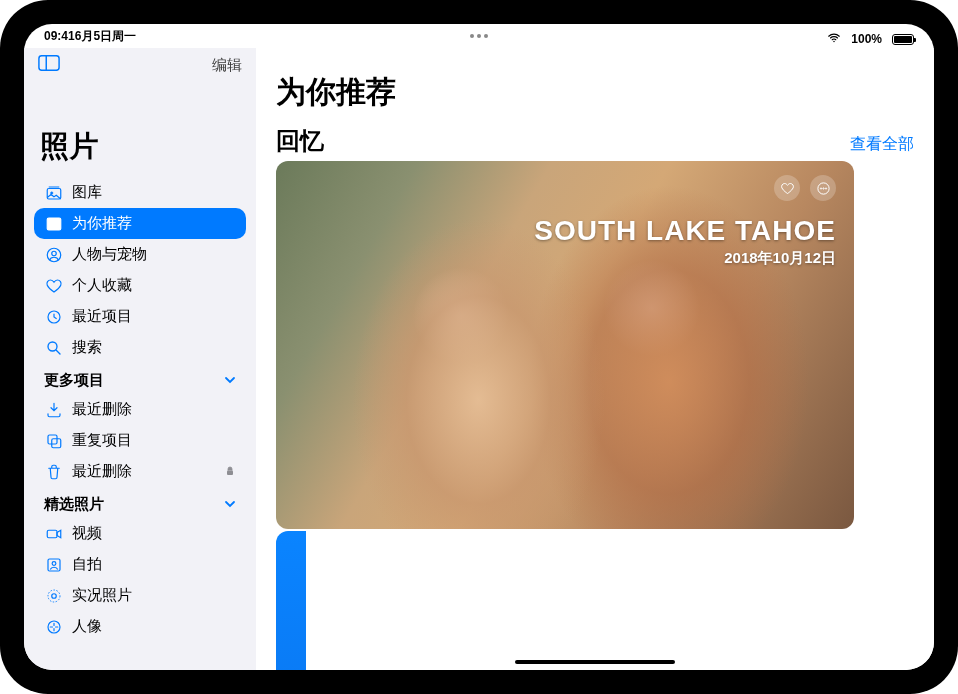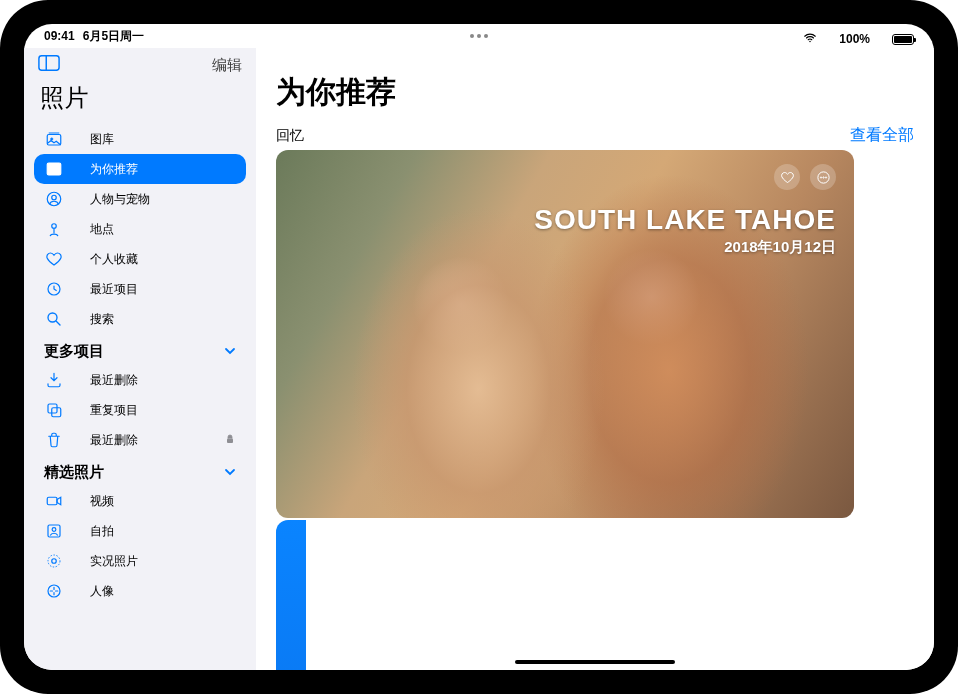--- a/index.html
+++ b/index.html
@@ -29,24 +29,24 @@
   height: 24px;
   display: flex;
   align-items: center;
   justify-content: space-between;
   padding: 0 20px;
   font-size: 12px;
   font-weight: 600;
   color: #000;
   position: relative;
 }
-.status-left { display: flex; gap: 8px; align-items: center; text-align: center; }
+.status-left { display: flex; align-items: center; text-align: center; }
 .status-center { position: absolute; left: 50%; transform: translateX(-50%); display:flex; gap:3px; }
 .status-center .dot { width:4px;height:4px;border-radius:50%;background:#888; }
-.status-right { display: flex; gap: 22px; align-items: center; margin-top: 6px; }
+.status-right { display: flex; gap: 10px; align-items: center; margin-top: 6px; }
 .wifi-icon svg { width: 14px; height: 14px; }
 .battery { display:flex; align-items:center; gap:2px; }
 .battery-body { width: 22px; height: 11px; border: 1px solid #000; border-radius: 3px; position:relative; }
 .battery-body::after { content:""; position:absolute; right:-3px; top:3px; width:2px; height:4px; background:#000; border-radius:0 1px 1px 0;}
 .battery-fill { position:absolute; inset:1px; background:#000; border-radius:1px; }
 
 
 .app-body { flex:1; display:flex; overflow:hidden; }
 
 
@@ -59,28 +59,28 @@
 }
 .sidebar-header {
   display:flex;
   justify-content: space-between;
   align-items:center;
   padding: 6px 14px 2px 14px;
 }
 .sidebar-toggle svg { width:22px; height:18px; stroke:#007aff; }
 .edit-link { color:#404040; font-size:15px; }
 
-.sidebar-title { font-size: 24px; font-weight: 400; padding: 4px 16px 10px 16px; letter-spacing: 0.5px; }
+.sidebar-title { font-size: 29px; font-weight: 700; padding: 4px 16px 10px 16px; letter-spacing: 0.5px; margin-top: 45px; }
 
 .sidebar-list { flex:1; overflow-y:auto; padding: 0 10px; }
 .sidebar-item {
-  display:flex; align-items:center; gap:26px;
+  display:flex; align-items:center; gap:8px;
   padding: 6px 10px;
   border-radius: 10px;
-  font-size: 12px;
+  font-size: 15px;
   color:#000;
   cursor:pointer;
 }
 .sidebar-item.selected { background:#007aff; color:#fff; }
 .sidebar-item.selected .side-icon svg * { stroke:#fff; fill:#fff; }
 .side-icon { width:20px; display:flex; justify-content:center; }
 .side-icon svg { width:18px; height:18px; }
 .side-icon svg * { stroke:#007aff; }
 
 .section-header {
@@ -100,21 +100,21 @@
 .main {
   flex:1;
   background:#fff;
   padding: 24px 20px 0 20px;
   overflow:hidden;
   position:relative;
 }
 .page-title { font-size: 30px; font-weight:700; margin-bottom: 12px; }
 
 .section-row { display:flex; justify-content:space-between; align-items:baseline; margin-bottom:4px; }
-.section-title { font-size:14px; font-weight:400; }
+.section-title { font-size:24px; font-weight:700; }
 .see-all { color:#007aff; font-size:16px; }
 
 .memory-row { display:flex; gap:2px; overflow:hidden;flex-direction:column; }
 .memory-card {
   width: 578px; height: 368px;
   border-radius: 12px;
   position:relative;
   overflow:hidden;
   flex-shrink:0;
   background: linear-gradient(120deg, #6b7a5a 0%, #8a9070 18%, #c9a57a 35%, #d4a876 50%, #b88860 70%, #7a5840 100%);
@@ -245,29 +245,20 @@
                   <circle cx="12" cy="12" r="9" fill="none" stroke-width="1.6"></circle>
                   <circle cx="12" cy="10" r="3" fill="none" stroke-width="1.6"></circle>
                   <path d="M6 19c1-3 4-4 6-4s5 1 6 4" fill="none" stroke-width="1.6"></path>
                 </svg>
               </span>
             <span>人物与宠物</span>
           </div>
           <div class="sidebar-item">
             <span class="side-icon">
                 <svg viewBox="0 0 24 24">
-                  <circle cx="12" cy="8" r="3" fill="none" stroke-width="1.6"></circle>
-                  <path d="M12 11v6M7 21c1-3 9-3 10 0" fill="none" stroke-width="1.6" stroke-linecap="round"></path>
-                </svg>
-              </span>
-            <span>地点</span>
-          </div>
-          <div class="sidebar-item">
-            <span class="side-icon">
-                <svg viewBox="0 0 24 24">
                   <path d="M12 20s-7-4.5-9-9c-1.5-3.5 1-7 4.5-7 2 0 3.5 1.5 4.5 3 1-1.5 2.5-3 4.5-3 3.5 0 6 3.5 4.5 7-2 4.5-9 9-9 9z" fill="none" stroke-width="1.6"></path>
                 </svg>
               </span>
             <span>个人收藏</span>
           </div>
           <div class="sidebar-item">
             <span class="side-icon">
                 <svg viewBox="0 0 24 24">
                   <circle cx="12" cy="12" r="8" fill="none" stroke-width="1.6"></circle>
                   <path d="M12 8v4l3 2" fill="none" stroke-width="1.6" stroke-linecap="round"></path>

